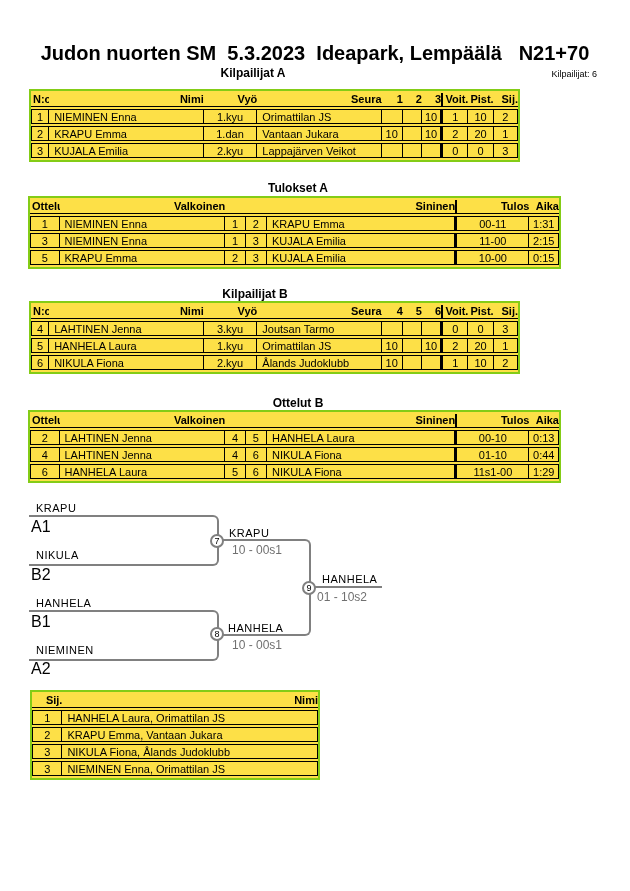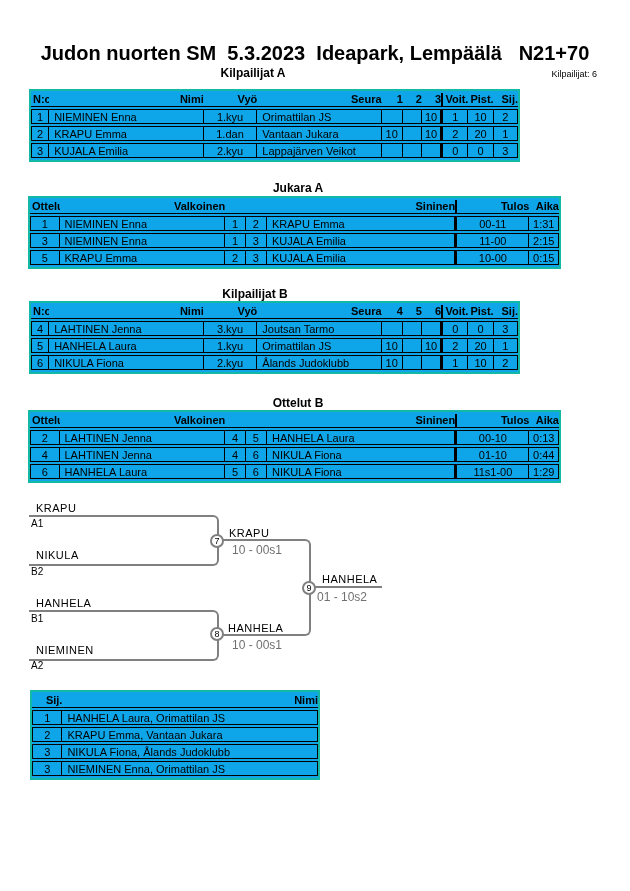--- a/index.html
+++ b/index.html
@@ -5,21 +5,21 @@
   html,body{margin:0;padding:0;background:#fff;}
   .page{position:relative;width:630px;height:891px;background:#fff;
         font-family:"Liberation Sans",sans-serif;color:#000;overflow:hidden;}
 
   .main-title{position:absolute;left:0;top:42px;width:630px;text-align:center;
               font-size:20px;font-weight:bold;white-space:pre;}
   .count-label{position:absolute;top:69px;right:33px;font-size:9px;}
 
   .sec-title{position:absolute;transform:translateX(-50%);font-size:12px;font-weight:bold;white-space:pre;}
 
-  .twrap{position:absolute;border:2px solid #14b8a6;background:#0ea5e9;}
+  .twrap{position:absolute;border:2px solid #84cc16;background:#fde047;}
   table{border-collapse:separate;border-spacing:0 2px;table-layout:fixed;width:100%;margin:0;}
   th{font-size:11px;font-weight:bold;height:12px;padding:0 0 1px 0;text-align:right;
      border-bottom:1px solid #000;overflow:hidden;white-space:nowrap;}
   td{font-size:11px;height:13px;padding:0;text-align:center;border:1px solid #000;
      overflow:hidden;white-space:nowrap;}
   td + td{border-left:none;}
   th.hl{text-align:left;padding-left:2px;}
 
   .tbl-k td:nth-child(2),.tbl-k td:nth-child(4){text-align:left;padding-left:5px;}
   .tbl-k td:nth-child(8){border-left:2px solid #000;}
@@ -34,21 +34,21 @@
   
   .br-line{position:absolute;border:0 solid #808080;}
   .br-pair{border-top:2px solid #808080;border-right:2px solid #808080;
            border-bottom:2px solid #808080;border-radius:0 6px 6px 0;}
   .br-out-top{border-top:2px solid #808080;border-right:2px solid #808080;border-radius:0 6px 0 0;}
   .br-out-bot{border-bottom:2px solid #808080;border-right:2px solid #808080;border-radius:0 0 6px 0;}
   .br-final{border-top:2px solid #808080;}
   .br-circle{position:absolute;width:10px;height:10px;border:2px solid #808080;border-radius:50%;
              background:#fff;font-size:9px;line-height:10px;text-align:center;z-index:2;}
   .br-name{position:absolute;font-size:11px;letter-spacing:0.5px;white-space:nowrap;}
-  .br-seed{position:absolute;font-size:10px;white-space:nowrap;}
+  .br-seed{position:absolute;font-size:16px;white-space:nowrap;}
   .br-score{position:absolute;font-size:12px;color:#707070;white-space:nowrap;}
 </style>
 </head>
 <body>
 
 <div class="page">
 
   <div class="main-title">Judon nuorten SM  5.3.2023  Ideapark, Lempäälä   N21+70</div>
   <div class="count-label">Kilpailijat: 6</div>
 
@@ -115,21 +115,21 @@
             <td></td>
             <td></td>
             <td>0</td>
             <td>0</td>
             <td>3</td>
           </tr>
         </tbody>
     </table>
   </div>
 
-  <div class="sec-title" style="left:298px;top:181px;">Jukara A</div>
+  <div class="sec-title" style="left:298px;top:181px;">Tulokset A</div>
   <div class="twrap" style="left:28px;top:196px;width:529px;">
     <table class="tbl-o">
       <colgroup>
           <col style="width:29px">
           <col style="width:163px">
           <col style="width:20px">
           <col style="width:21px">
         <col style="width:185px">
           <col style="width:73px">
           <col style="width:29px">

